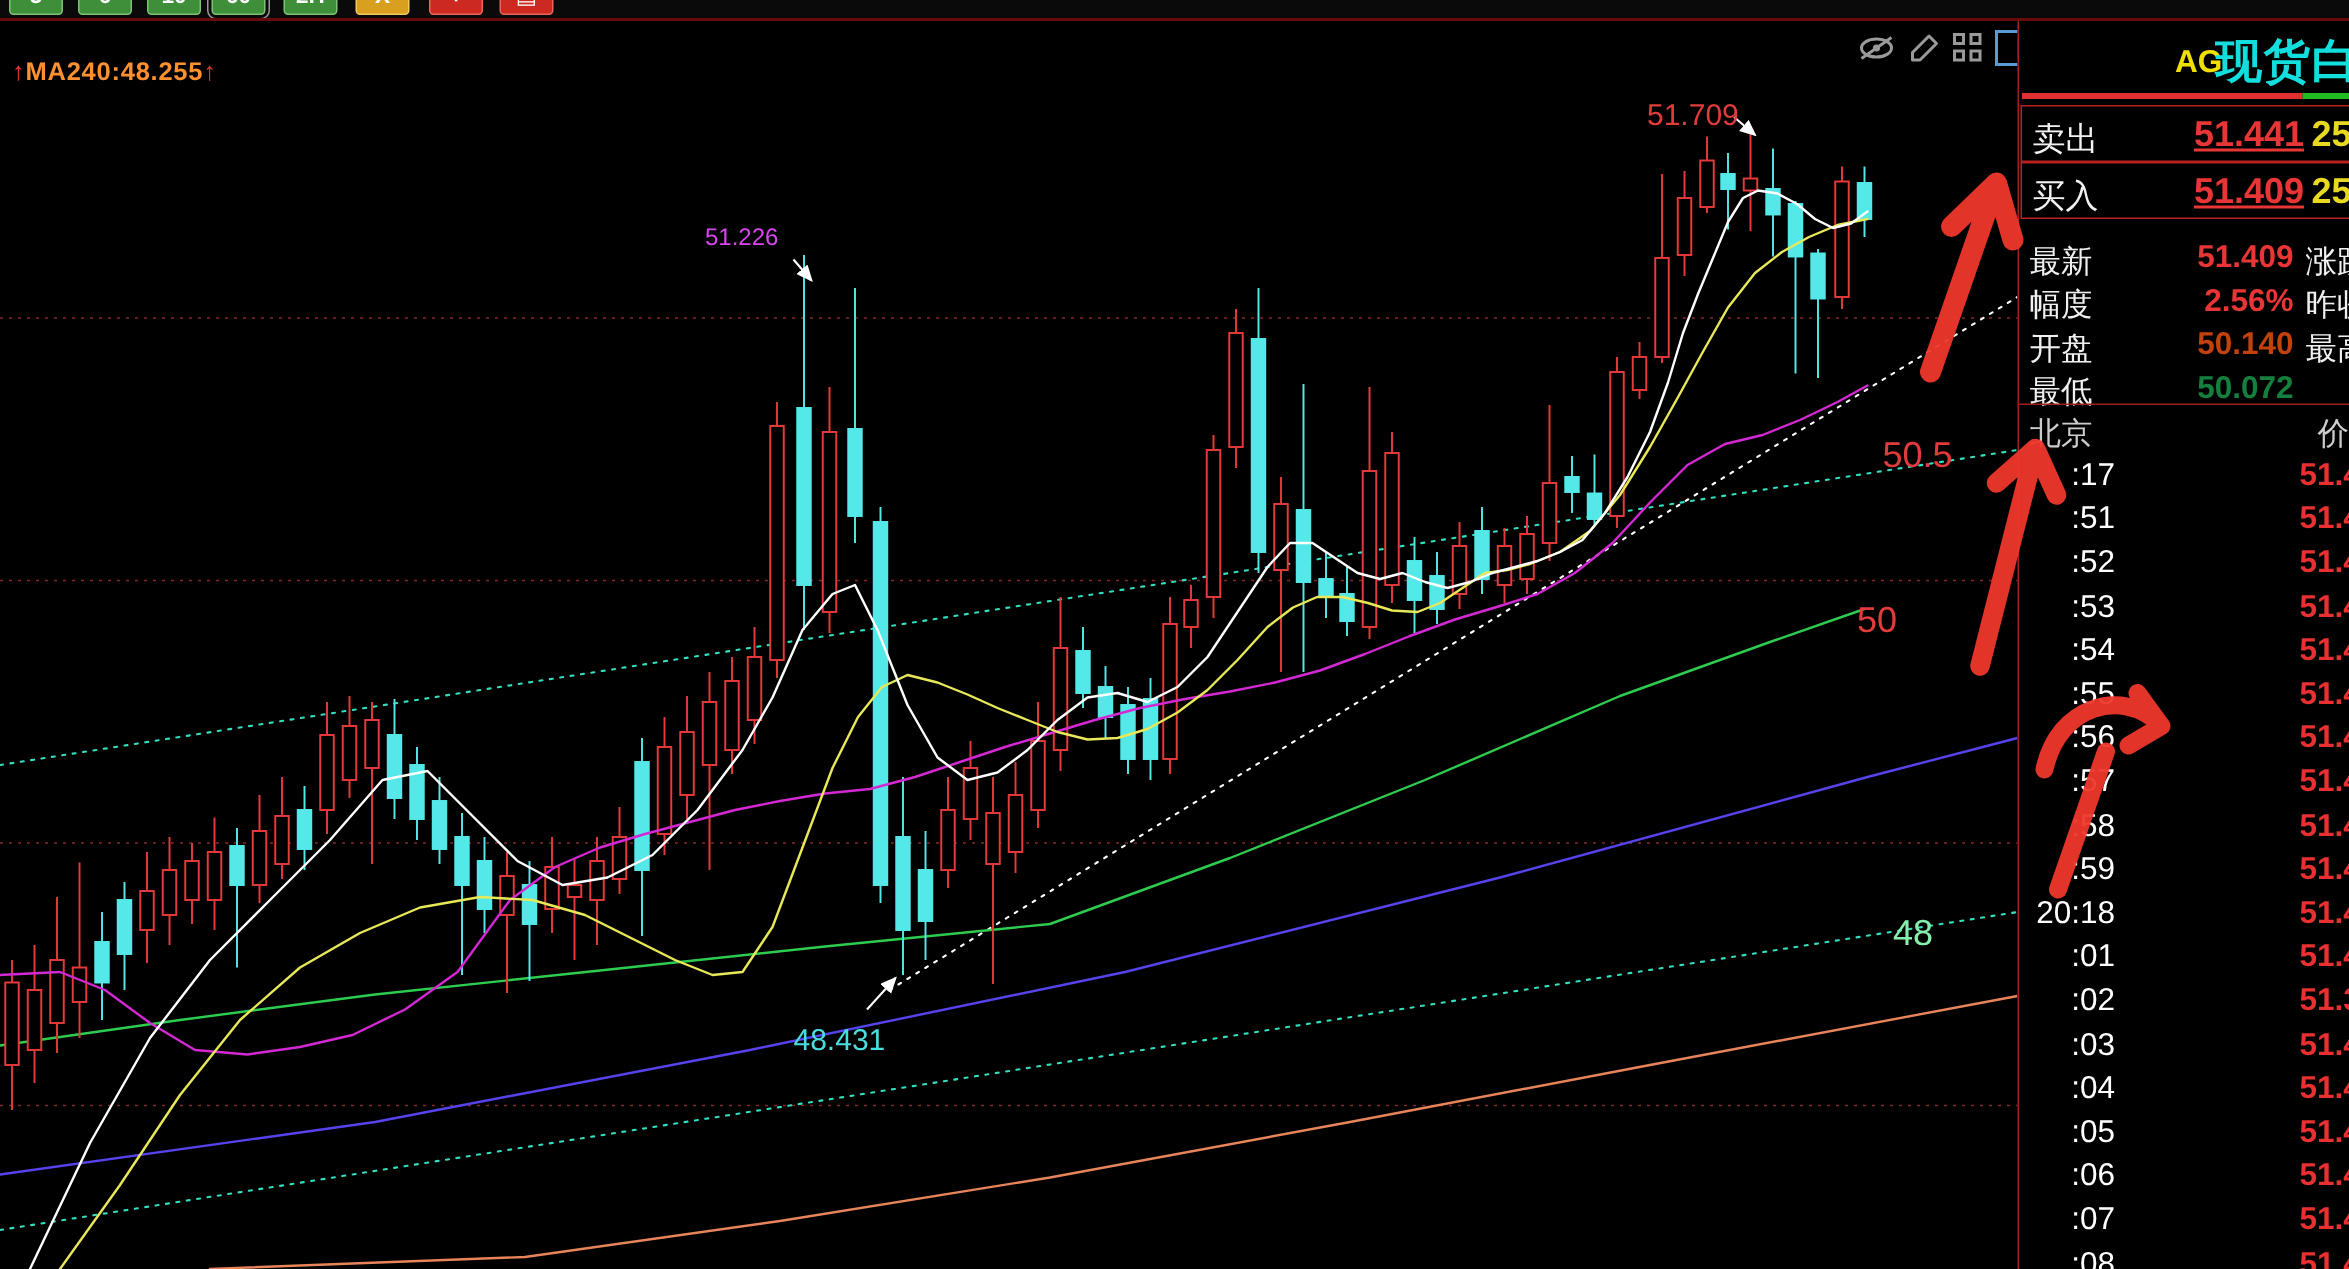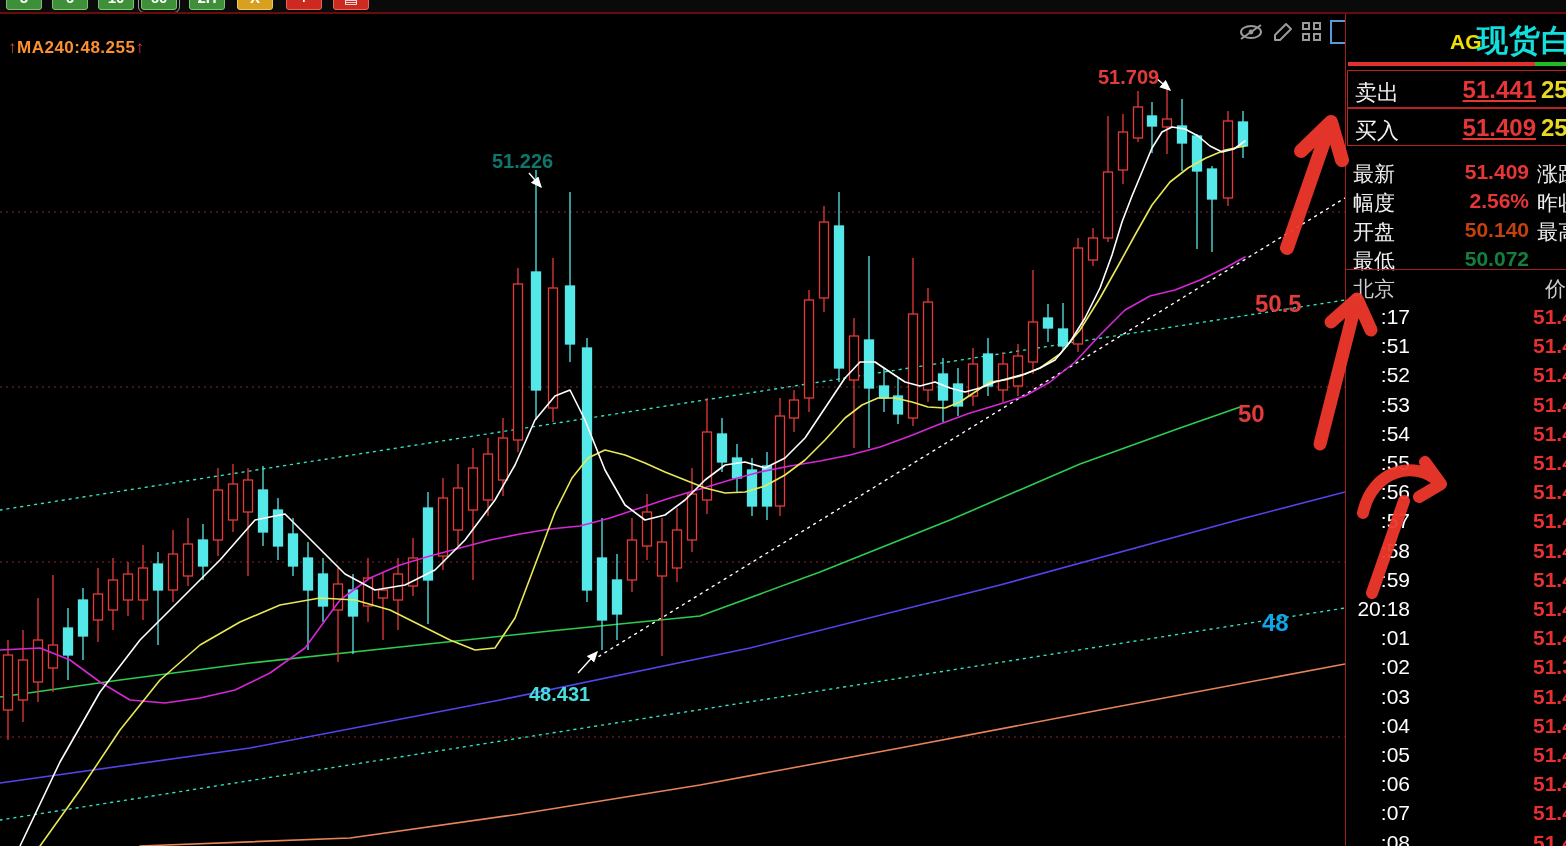--- a/index.html
+++ b/index.html
@@ -13,21 +13,21 @@
   .tb-yellow{background:#d9a01f;border:1px solid #f0c860;}
   .tb-red{background:#cc2a20;border:1px solid #e8675c;}
   .tb-selected{outline:1px solid #9a9a9a;outline-offset:2px;}
   #topline{position:absolute;left:0;top:12px;width:1566px;height:2px;background:#6a0b0b;z-index:31;}
   
   #chart-wrap{position:absolute;left:0;top:14px;width:1345px;height:692px;background:#000;}
   #chart-svg{position:absolute;left:0;top:0;}
   #ma-label{position:absolute;left:8px;top:24px;font-size:17px;font-weight:bold;letter-spacing:.5px;z-index:5;}
   #ma-label .arr{color:#e23b3b;}
   #ma-label .txt{color:#ff9030;}
-  .px-label{position:absolute;font-weight:bold;z-index:5;white-space:nowrap;}
+  .px-label{position:absolute;font-weight:normal;z-index:5;white-space:nowrap;}
   #chart-icons{position:absolute;left:1238px;top:6px;display:flex;gap:8px;align-items:center;z-index:6;}
   .cicon{display:block;}
   #panel-toggle-icon{width:24px;height:20px;border:2px solid #5b9bd5;position:relative;box-sizing:content-box;}
   #panel-toggle-icon .fillr{position:absolute;right:2px;top:2px;bottom:2px;width:9px;background:#3a7fe0;}
   #grid-icon{width:20px;height:20px;display:grid;grid-template-columns:8px 8px;grid-template-rows:8px 8px;gap:3px;}
   #grid-icon span{display:block;border:2px solid #9a9a9a;box-sizing:border-box;}
   
   #panel{position:absolute;left:1345px;top:14px;width:330px;height:832px;background:#000;
          border-left:1px solid #a02020;z-index:20;box-sizing:border-box;}
   #panel-header{position:absolute;left:0;top:0;width:100%;height:48px;}
@@ -259,26 +259,26 @@
       <line x1="529" y1="173" x2="541" y2="187" stroke="#fff" stroke-width="1.4" marker-end="url(#wa)"></line>
       <line x1="1156" y1="78" x2="1170" y2="90" stroke="#fff" stroke-width="1.4" marker-end="url(#wa)"></line>
       <line x1="578" y1="673" x2="597" y2="652" stroke="#fff" stroke-width="1.4" marker-end="url(#wa)"></line>
     </svg>
 
   <div id="ma-label">
     <span class="arr">↑</span><span class="txt">MA240:48.255</span><span class="arr">↑</span>
   </div>
 
   <div id="labels-layer">
-      <div class="px-label" style="left: 492px; top: 136px; font-size: 20px; color: #0f766e;">51.226</div>
+      <div class="px-label" style="left: 470px; top: 136px; font-size: 16px; color: #d946ef;">51.226</div>
       <div class="px-label" style="left: 1098px; top: 52px; font-size: 20px; color: rgb(226, 59, 59);">51.709</div>
       <div class="px-label" style="left: 529px; top: 649px; font-size: 20px; color: rgb(73, 222, 222); margin-top: 20px;">48.431</div>
       <div class="px-label" style="left: 1255px; top: 276px; font-size: 24px; color: rgb(226, 59, 59);">50.5</div>
       <div class="px-label" style="left: 1238px; top: 386px; font-size: 24px; color: rgb(226, 59, 59);">50</div>
-      <div class="px-label" style="left: 1262px; top: 595px; font-size: 24px; color: #0ea5e9;">48</div>
+      <div class="px-label" style="left: 1262px; top: 595px; font-size: 24px; color: #86efac;">48</div>
     </div>
 
   <div id="chart-icons">
     <svg class="cicon" width="26" height="22" viewBox="0 0 26 22">
       <ellipse cx="13" cy="11" rx="10" ry="6" fill="none" stroke="#9a9a9a" stroke-width="2"></ellipse>
       <circle cx="13" cy="11" r="2.4" fill="#9a9a9a"></circle>
       <line x1="3" y1="18" x2="23" y2="4" stroke="#9a9a9a" stroke-width="2"></line>
     </svg>
     <svg class="cicon" width="22" height="22" viewBox="0 0 22 22">
       <path d="M14 3 L19 8 L8 19 L3 19 L3 14 Z" fill="none" stroke="#9a9a9a" stroke-width="2" stroke-linejoin="round"></path>

